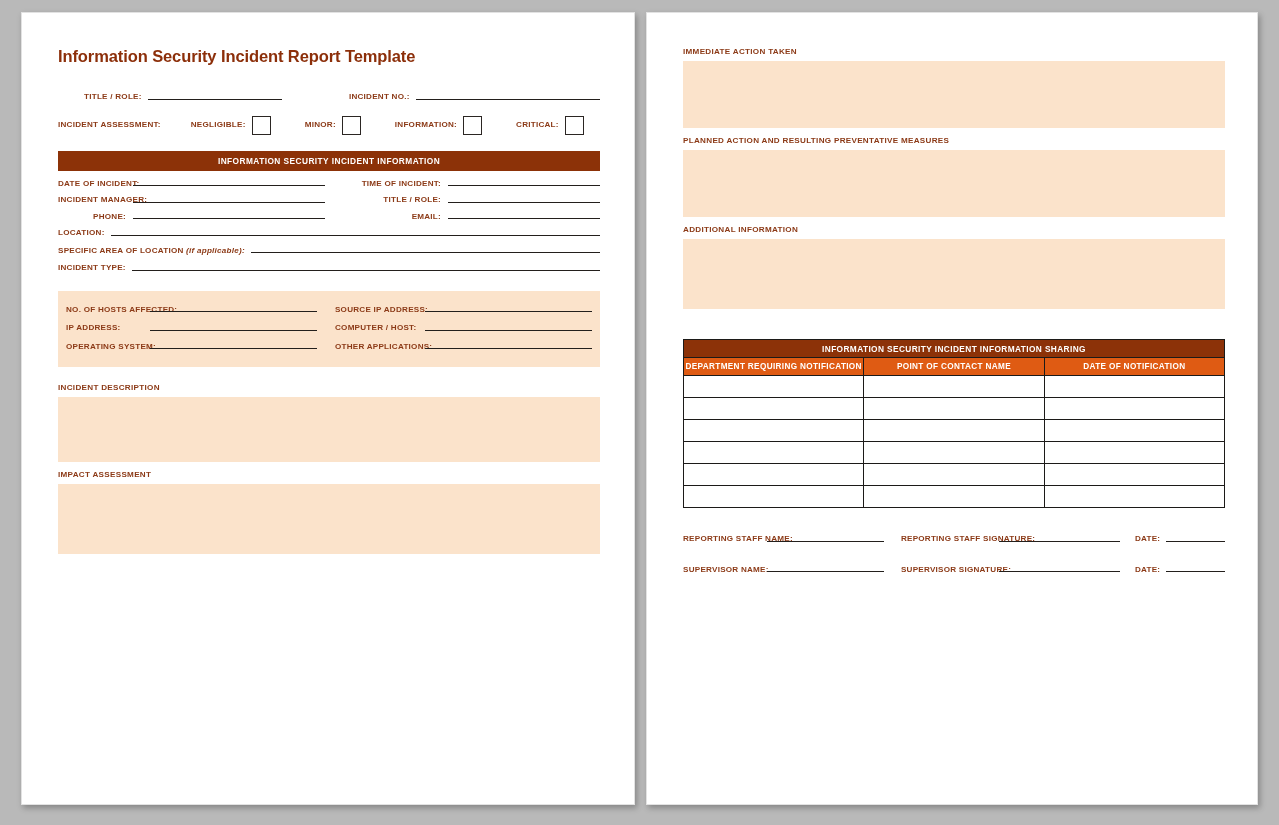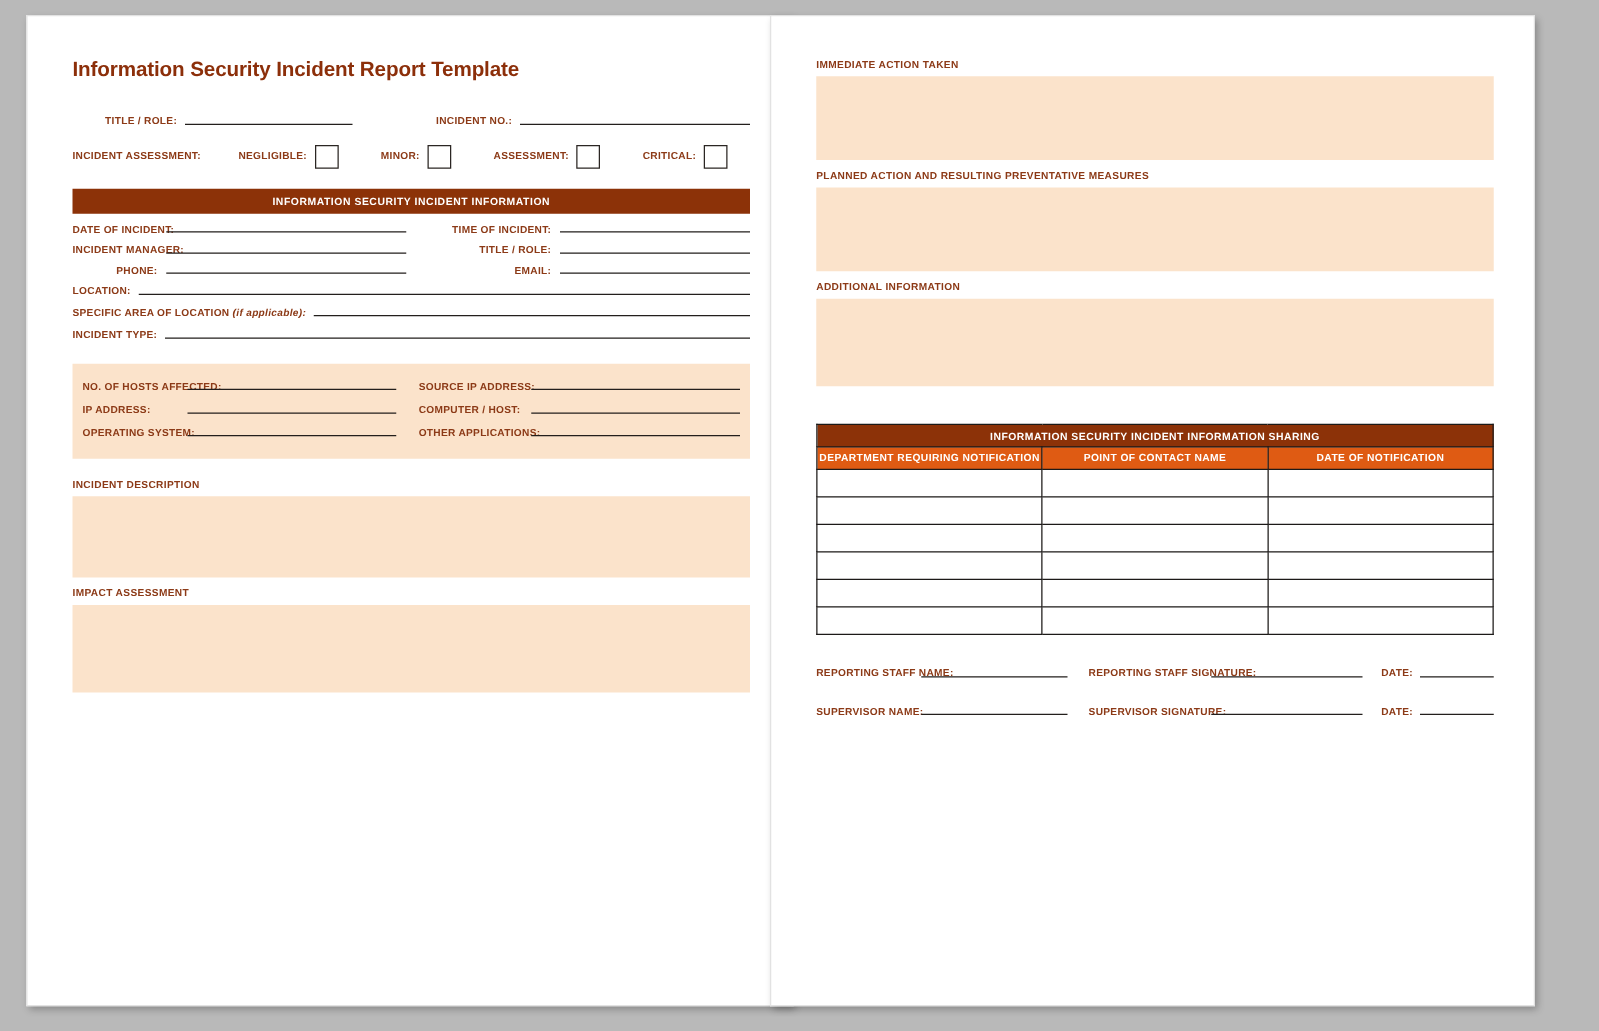--- a/index.html
+++ b/index.html
@@ -21,21 +21,21 @@
   .page {
     position: absolute;
     top: 12px;
     background: #ffffff;
     box-shadow: 2px 3px 6px rgba(0,0,0,0.28);
     border: 1px solid #e2e2e2;
     box-sizing: border-box;
     overflow: hidden;
   }
   .page-left  { left: 21px;  width: 614px; height: 793px; }
-  .page-right { left: 616px; width: 612px; height: 793px; }
+  .page-right { left: 646px; width: 612px; height: 793px; }
 
   .inner-left  { position: absolute; left: 36px; top: 34px; width: 542px; }
   .inner-right { position: absolute; left: 36px; top: 34px; width: 542px; }
 
   
   .doc-title {
     color: #8c2f0a;
     font-size: 16.5px;
     font-weight: bold;
     letter-spacing: -0.1px;
@@ -214,21 +214,21 @@
           <div class="lbl">NEGLIGIBLE:</div>
           <div class="checkbox"></div>
         </div>
         <div class="chk-sp"></div>
         <div class="chk-group">
           <div class="lbl">MINOR:</div>
           <div class="checkbox"></div>
         </div>
         <div class="chk-sp"></div>
         <div class="chk-group">
-          <div class="lbl">ASSESSMENT:</div>
+          <div class="lbl">INFORMATION:</div>
           <div class="checkbox"></div>
         </div>
         <div class="chk-sp"></div>
         <div class="chk-group">
           <div class="lbl">CRITICAL:</div>
           <div class="checkbox"></div>
         </div>
       </div>
 
       <div class="sectionbar">INFORMATION SECURITY INCIDENT INFORMATION</div>

